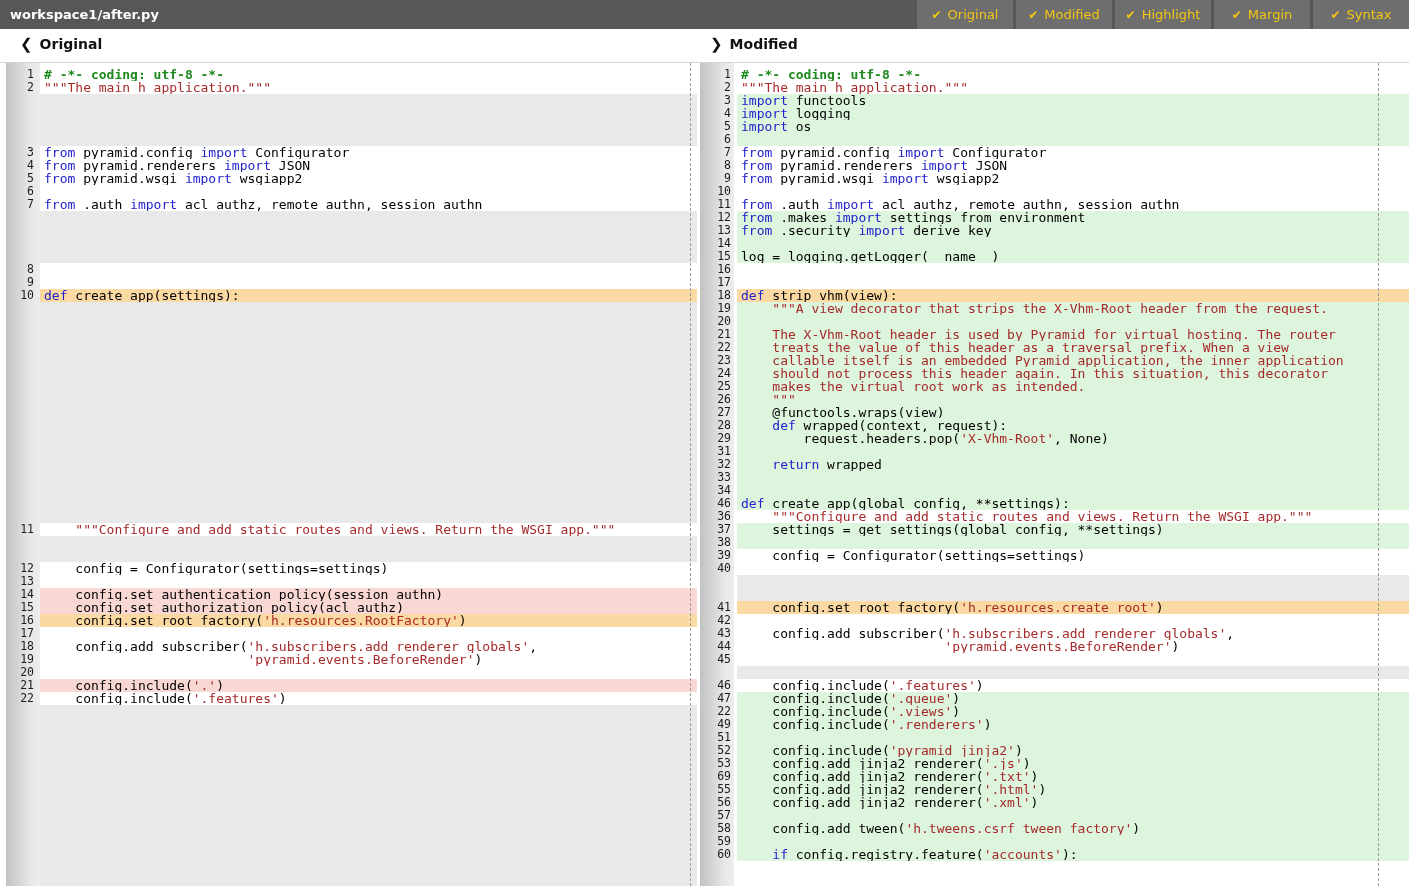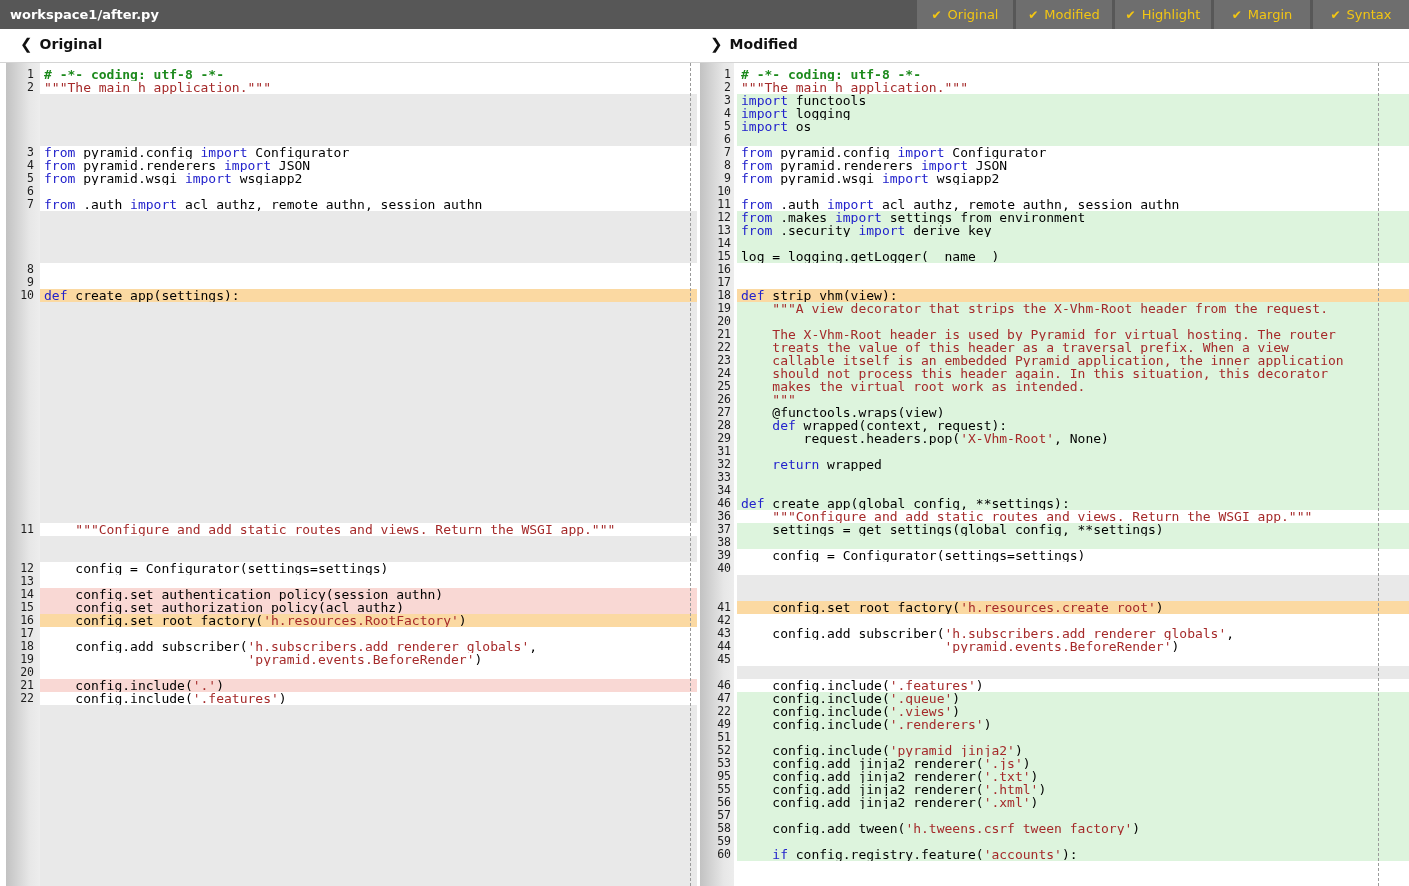--- a/index.html
+++ b/index.html
@@ -563,21 +563,21 @@
         </div>
         <div class="row">
           <span class="num">52</span>
           <span class="code add"><span>    config.include(</span><span class="s">'pyramid_jinja2'</span><span>)</span></span>
         </div>
         <div class="row">
           <span class="num">53</span>
           <span class="code add"><span>    config.add_jinja2_renderer(</span><span class="s">'.js'</span><span>)</span></span>
         </div>
         <div class="row">
-          <span class="num">95</span>
+          <span class="num">69</span>
           <span class="code add"><span>    config.add_jinja2_renderer(</span><span class="s">'.txt'</span><span>)</span></span>
         </div>
         <div class="row">
           <span class="num">55</span>
           <span class="code add"><span>    config.add_jinja2_renderer(</span><span class="s">'.html'</span><span>)</span></span>
         </div>
         <div class="row">
           <span class="num">56</span>
           <span class="code add"><span>    config.add_jinja2_renderer(</span><span class="s">'.xml'</span><span>)</span></span>
         </div>

